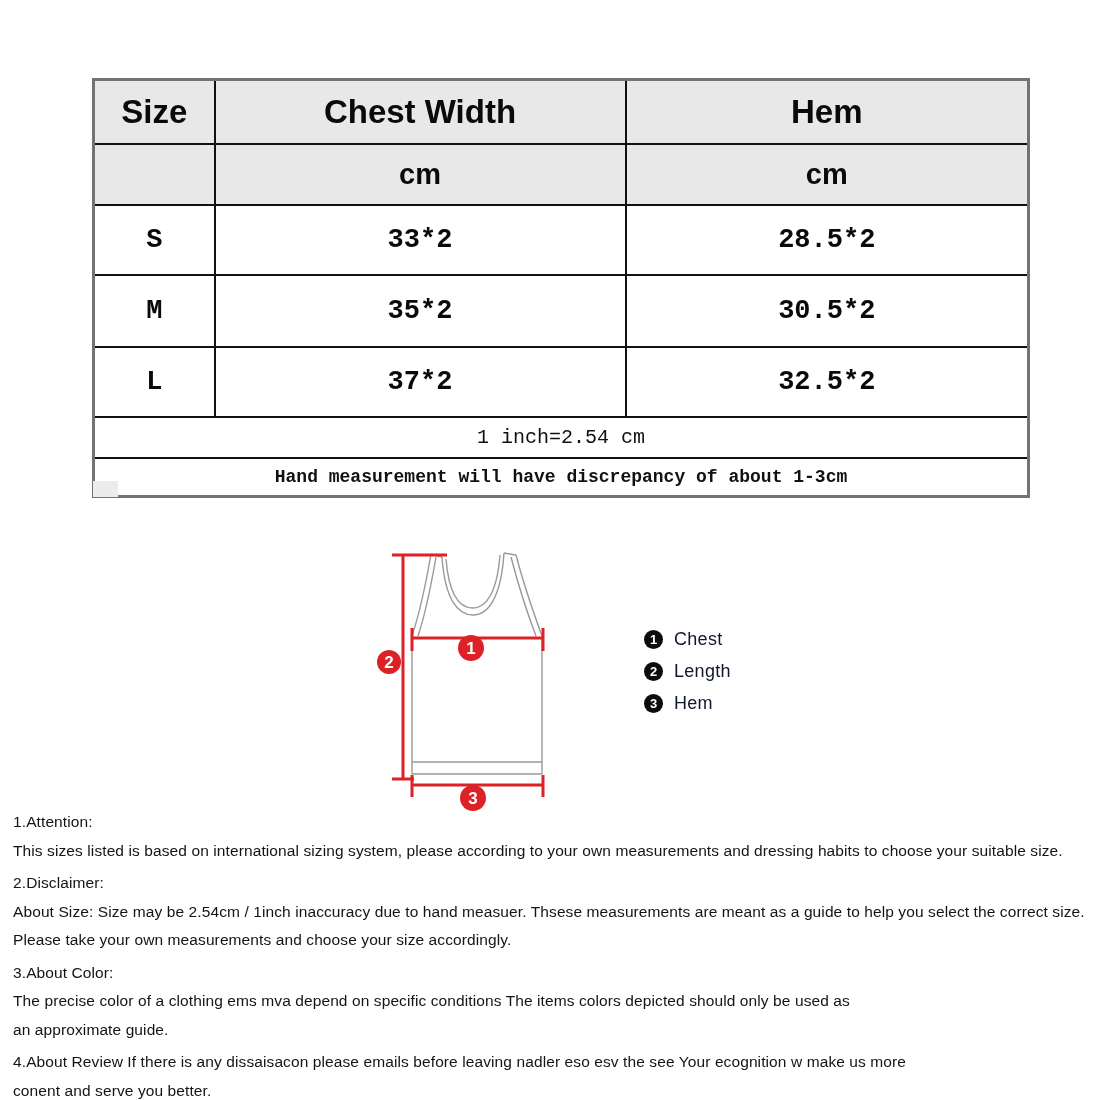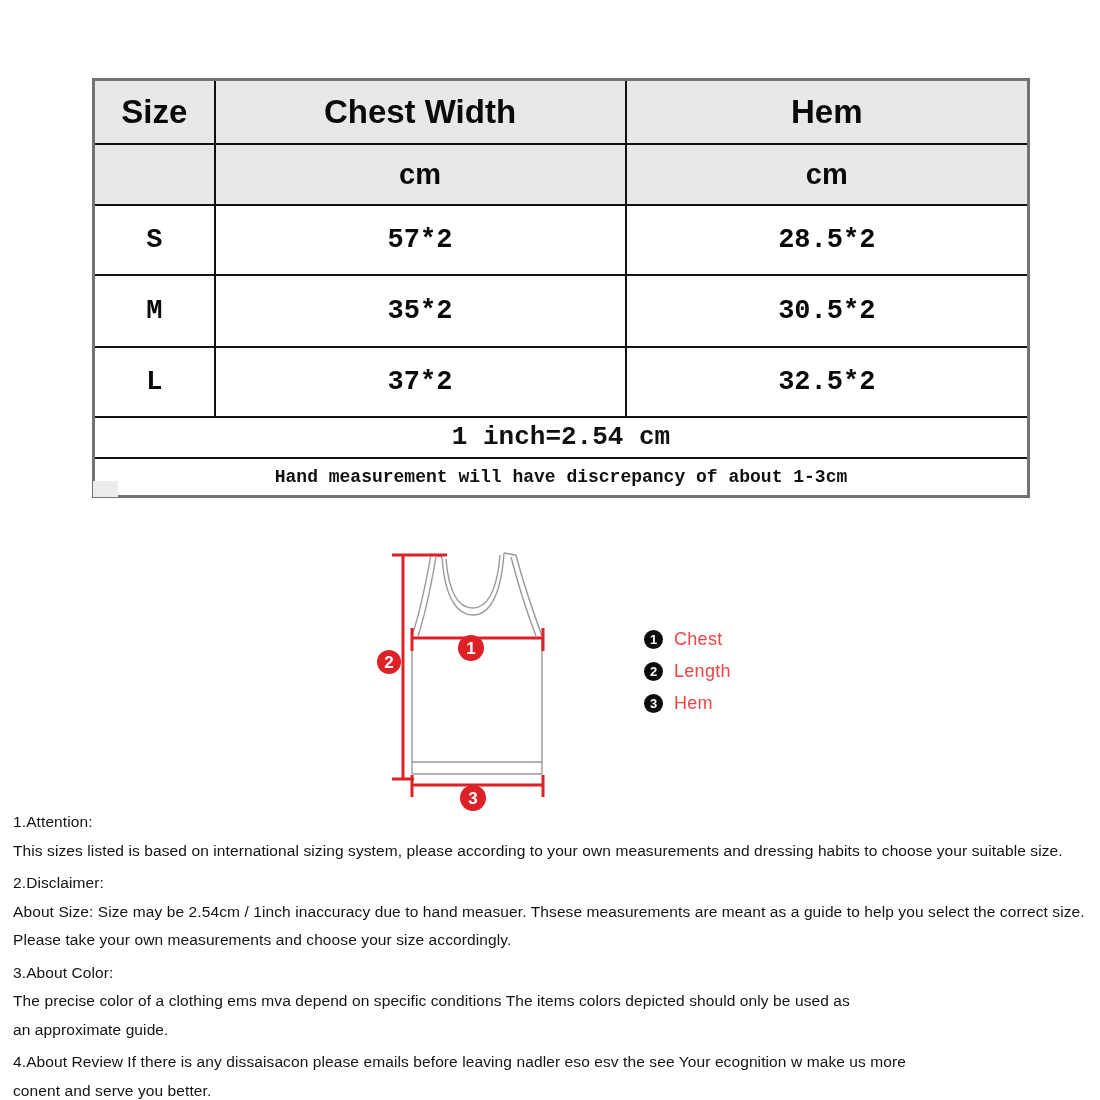--- a/index.html
+++ b/index.html
@@ -22,40 +22,40 @@
   .r-head  { height:64px; }
   .r-unit  { height:61px; }
   .r-data  { height:70px; }
   .r-data-m{ height:72px; }
   .r-inch  { height:41px; }
   .r-hand  { height:39px; }
   .hdr-cell { background:#e8e8e8; }
   .r-head th { font-family:"Liberation Sans",sans-serif; font-weight:700; font-size:33px; color:#0a0a0a; }
   .r-unit td { font-family:"Liberation Sans",sans-serif; font-weight:700; font-size:29px; color:#0a0a0a;text-align:center; }
   .mono-cell { font-family:"Liberation Mono","DejaVu Sans Mono",monospace; font-weight:700; font-size:27px; color:#0a0a0a; }
-  .r-inch td { font-family:"Liberation Mono","DejaVu Sans Mono",monospace; font-weight:700; font-size:26px; }
+  .r-inch td { font-family:"Liberation Mono","DejaVu Sans Mono",monospace; font-weight:400; font-size:20px; }
   .r-hand td { font-family:"Liberation Mono","DejaVu Sans Mono",monospace; font-weight:700; font-size:18px; }
 
   .corner-artifact {
     position:absolute; left:93px; top:481px; width:25px; height:16px;
     background:#ececec; z-index:3;
   }
 
   
   .diagram-svg { position:absolute; left:372px; top:538px; width:210px; height:290px; }
 
   
   .legend { position:absolute; left:644px; top:629px; }
   .legend-row { display:flex; align-items:center; margin-bottom:11px; height:21px; }
   .legend-dot {
     width:19px; height:19px; border-radius:50%; background:#0c0c0c; color:#fff;
     font-size:13px; font-weight:700; display:flex; align-items:center; justify-content:center;
     margin-right:11px; line-height:1;
   }
-  .legend-label { font-size:18px; color:#ef4444; letter-spacing:0.3px; }
+  .legend-label { font-size:18px; color:#0f172a; letter-spacing:0.3px; }
 
   
   .notes { position:absolute; left:13px; top:804px; width:1082px; }
   .note { margin-bottom:12px; }
   .note-heading, .note-line {
     font-size:15.5px; line-height:20.5px; color:#141414; letter-spacing:0.1px;margin-top:8px;
   }
   .note-heading:empty { display:none; }
 </style>
 </head>
@@ -73,21 +73,21 @@
       <th class="hdr-cell">Chest Width</th>
       <th class="hdr-cell">Hem</th>
     </tr>
     <tr class="r-unit">
       <td class="hdr-cell"></td>
       <td class="hdr-cell">cm</td>
       <td class="hdr-cell">cm</td>
     </tr>
     <tr class="r-data">
       <td class="mono-cell">S</td>
-      <td class="mono-cell">57*2</td>
+      <td class="mono-cell">33*2</td>
       <td class="mono-cell">28.5*2</td>
     </tr>
     <tr class="r-data-m">
       <td class="mono-cell">M</td>
       <td class="mono-cell">35*2</td>
       <td class="mono-cell">30.5*2</td>
     </tr>
     <tr class="r-data">
       <td class="mono-cell">L</td>
       <td class="mono-cell">37*2</td>

